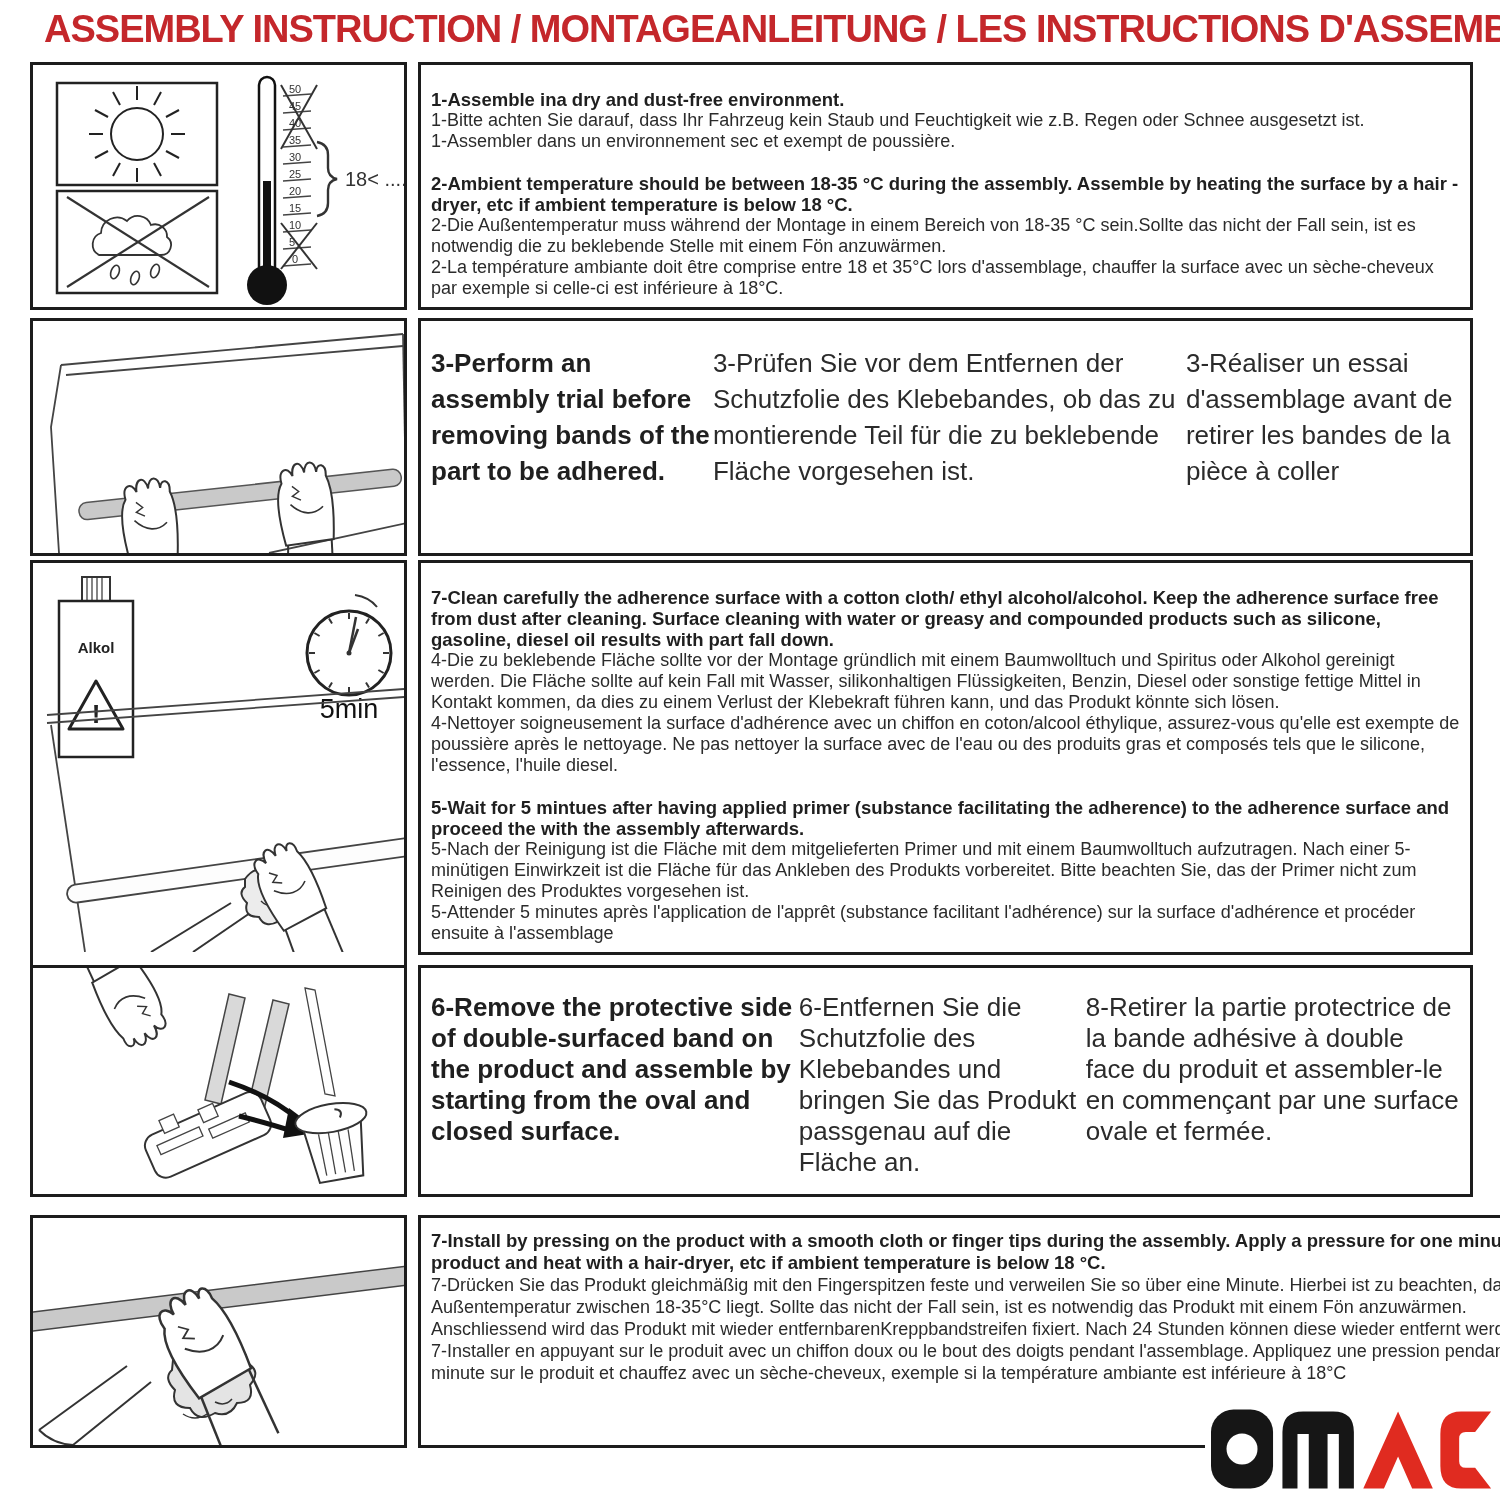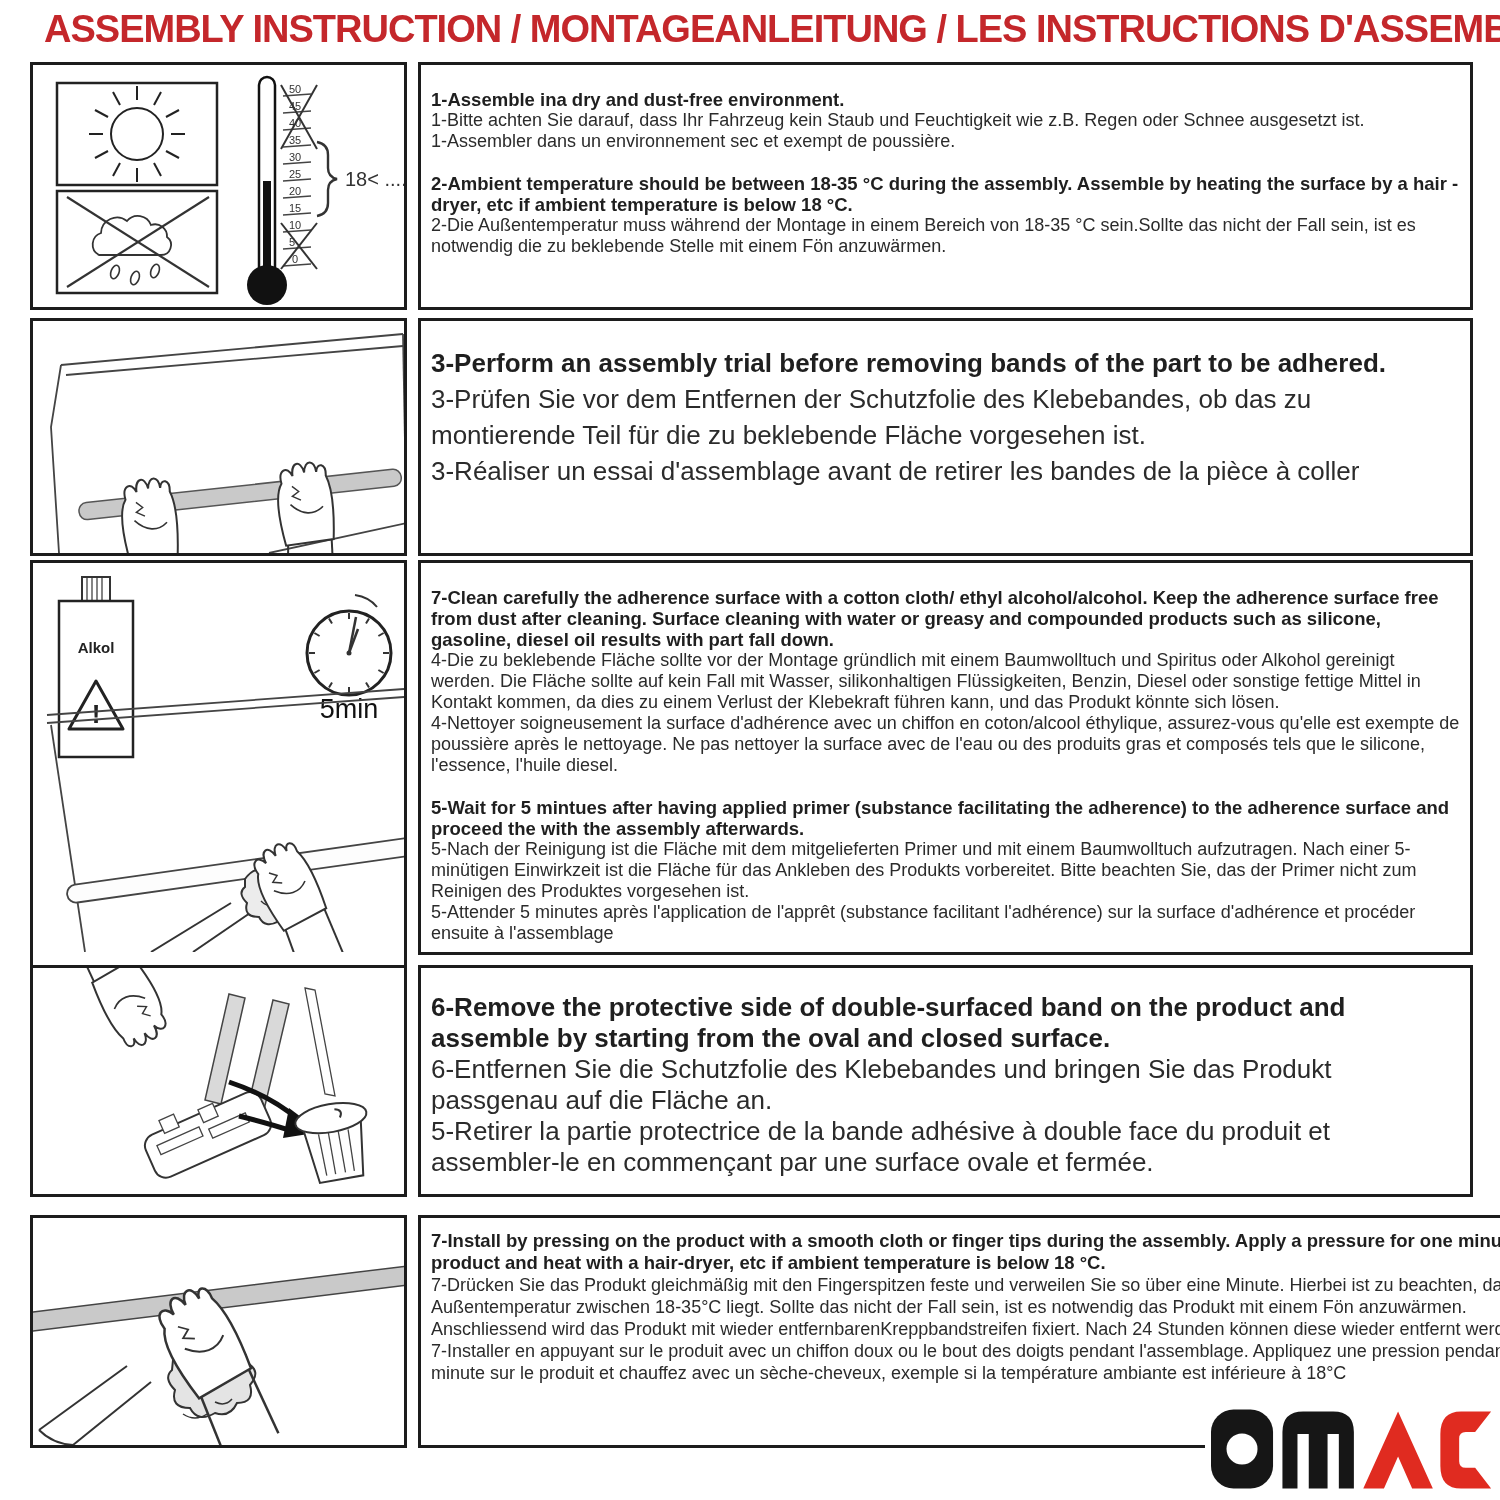--- a/index.html
+++ b/index.html
@@ -10,21 +10,21 @@
   .box{position:absolute;border:3px solid #1c1c1c;background:#fff;box-sizing:border-box;overflow:hidden;}
   .illus{display:flex;align-items:center;}
   .txt{padding:24px 10px;}
   .txt p{margin:0;font-size:18px;line-height:21px;}
   .txt p.b{font-weight:bold;color:#1f1f1f;font-size:18.5px;}
   .txt.big p{font-size:26px;line-height:36px;}
   .txt.big p.b{font-size:26px;}
   .txt.mid p{font-size:26px;line-height:31px;}
   .txt.mid p.b{font-size:26px;}
   .txt.r5 p{line-height:22px;}
-  .vcenter{display:flex;flex-direction:column;justify-content:flex-start;}
+  .vcenter{display:flex;flex-direction:row;justify-content:flex-start;}
   .gap{margin-top:21px !important;}
   svg{display:block;}
   .logo{position:absolute;left:1205px;top:1398px;width:295px;height:102px;background:#fff;
         display:flex;align-items:center;justify-content:flex-start;padding-left:6px;box-sizing:border-box;}
   .sr{position:absolute;width:1px;height:1px;overflow:hidden;clip:rect(0 0 0 0);white-space:nowrap;}
 </style>
 </head>
 <body>
 
 <div class="page">
@@ -104,20 +104,21 @@
         <text x="312" y="121" font-family="Liberation Sans,sans-serif" font-size="20" fill="#333">18&lt; ....&lt;35 C</text>
       </g>
     </svg>
   </div>
   <div class="box txt" style="left:418px;top:62px;width:1055px;height:248px">
     <p class="b">1-Assemble ina dry and dust-free environment.</p>
     <p>1-Bitte achten Sie darauf, dass Ihr Fahrzeug kein Staub und Feuchtigkeit wie z.B. Regen oder Schnee ausgesetzt ist.</p>
     <p>1-Assembler dans un environnement sec et exempt de poussière.</p>
     <p class="b gap">2-Ambient temperature should be between 18-35 °C  during the assembly. Assemble by heating the surface by a hair -dryer, etc if ambient temperature is below 18 °C.</p>
     <p>2-Die Außentemperatur muss während der Montage in einem Bereich von 18-35 °C  sein.Sollte das nicht der Fall sein, ist es notwendig die zu beklebende Stelle mit einem Fön anzuwärmen.</p>
+    <p>2-La température ambiante doit être comprise entre 18 et 35°C lors d'assemblage, chauffer la surface avec un sèche-cheveux par exemple si celle-ci est inférieure à 18°C.</p>
   </div>
 
   <div class="box" style="left:30px;top:318px;width:377px;height:238px">
     <svg width="371" height="232" viewBox="0 0 371 232">
       <defs>
         <g id="hand-shape">
           <path d="M-24,64 C-28,34 -28,12 -20,2 C-22,-12 -12,-16 -8,-4 C-8,-18 2,-20 4,-6 C6,-19 16,-18 16,-5 C18,-15 27,-12 25,0 C30,14 28,40 24,64 L-24,64 Z" fill="#fff" stroke="#333" stroke-width="2"></path>
           <path d="M-14,24 C-4,36 8,38 18,30" fill="none" stroke="#333" stroke-width="1.6"></path>
           <path d="M-10,6 l6,6 l-7,4 l8,5" fill="none" stroke="#333" stroke-width="1.4"></path>
           <line x1="-22" y1="64" x2="-30" y2="120" stroke="#333" stroke-width="2"></line>
@@ -236,21 +237,21 @@
             <line x1="316" y1="164" x2="315" y2="206"></line>
         </g>
         <ellipse cx="301" cy="150" rx="36" ry="14" fill="#fff" stroke="#333" stroke-width="2"></ellipse>
         <path d="M306,142 q9,2 4,9" fill="none" stroke="#333" stroke-width="2"></path>
       </g>
     </svg>
   </div>
   <div class="box txt mid vcenter" style="left:418px;top:965px;width:1055px;height:232px">
     <p class="b">6-Remove the protective side of double-surfaced band on the product and assemble by starting from the oval and closed surface.</p>
     <p>6-Entfernen Sie die Schutzfolie des Klebebandes und bringen Sie das Produkt passgenau auf die Fläche an.</p>
-    <p>5-Retirer la partie protectrice de la bande adhésive à double face du produit et assembler-le en commençant par une surface ovale et fermée.</p>
+    <p>8-Retirer la partie protectrice de la bande adhésive à double face du produit et assembler-le en commençant par une surface ovale et fermée.</p>
   </div>
 
   <div class="box" style="left:30px;top:1215px;width:377px;height:233px">
     <svg width="371" height="227" viewBox="0 0 371 227">
       <g transform="rotate(-7 0 100)">
         <rect x="-12" y="94" width="400" height="19" rx="9" fill="#c9c9c9" stroke="#444" stroke-width="1.5"></rect>
       </g>
       <g stroke="#333" stroke-width="2" fill="none">
         <path d="M6,212 L94,148"></path>
           <path d="M40,227 L118,164"></path>

